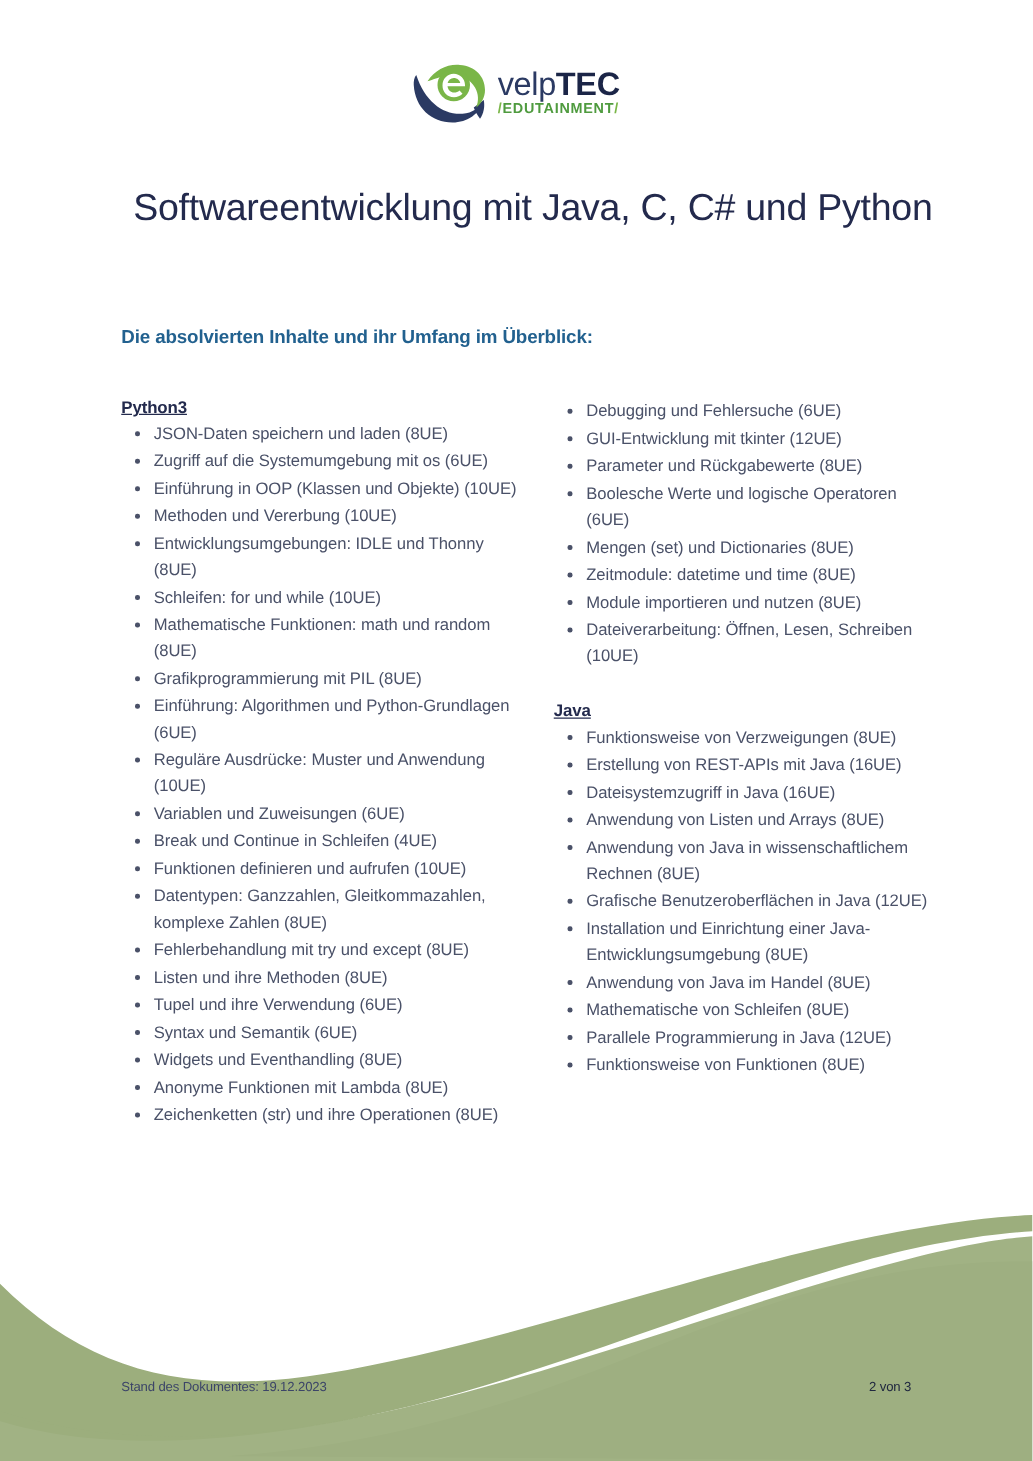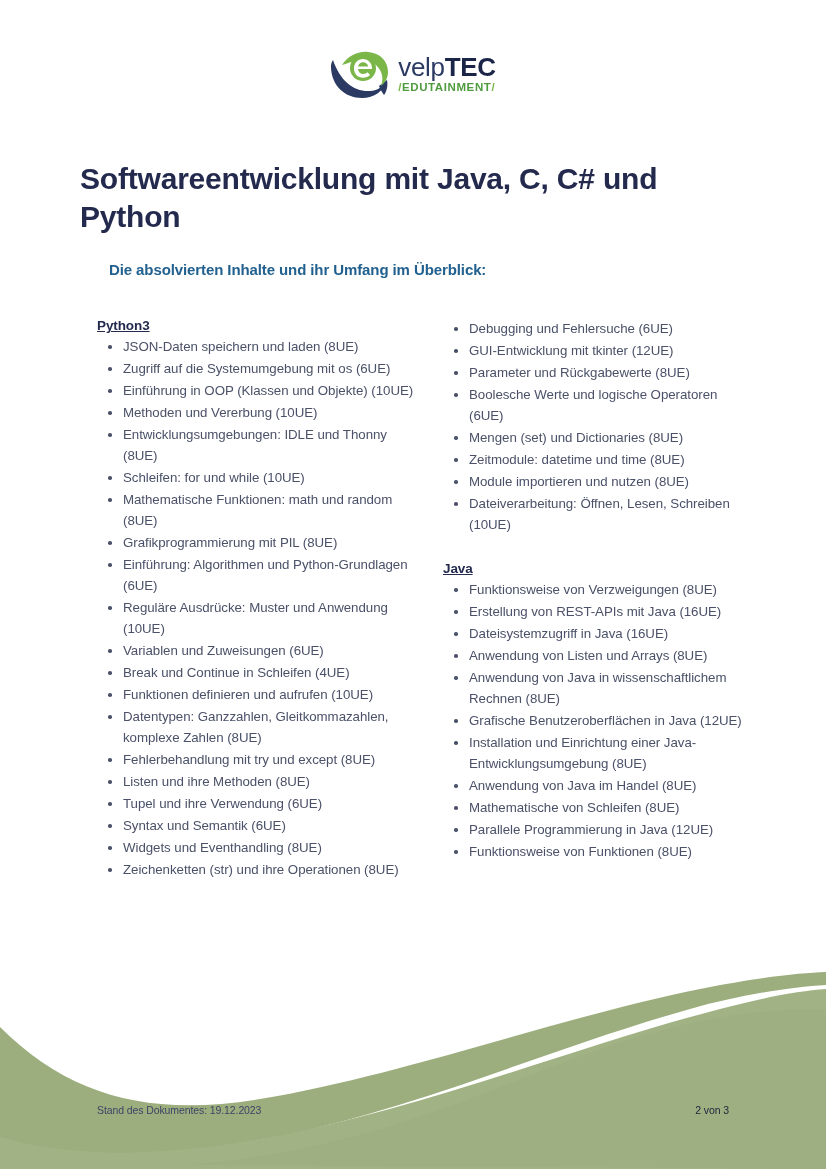--- a/index.html
+++ b/index.html
@@ -76,43 +76,42 @@
     white-space: nowrap;
   }
   .logo-slash {
     color: #7ab648;
     font-weight: 700;
   }
 
   
   .doc-title {
     position: absolute;
-    top: 140px;
+    top: 128px;
     left: 80px;
     width: 666px;
-    text-align: left;
+    text-align: right;
     font-size: 30px;
-    font-weight: 700;
+    font-weight: 400;
     line-height: 1.28;
     color: #232a4d;
     letter-spacing: -0.2px;
     z-index: 2;
   }
 
   
   .doc-subtitle {
     position: absolute;
     top: 261px;
     left: 97px;
     font-size: 15px;
     font-weight: 700;
     color: #22618f;
     letter-spacing: -0.1px;
     z-index: 2;
-    margin-left: 12px;
   }
 
   
   .columns {
     position: absolute;
     top: 318px;
     left: 97px;
     width: 648px;
     display: flex;
     z-index: 2;
@@ -233,20 +232,21 @@
         <li>Reguläre Ausdrücke: Muster und Anwendung (10UE)</li>
         <li>Variablen und Zuweisungen (6UE)</li>
         <li>Break und Continue in Schleifen (4UE)</li>
         <li>Funktionen definieren und aufrufen (10UE)</li>
         <li>Datentypen: Ganzzahlen, Gleitkommazahlen, komplexe Zahlen (8UE)</li>
         <li>Fehlerbehandlung mit try und except (8UE)</li>
         <li>Listen und ihre Methoden (8UE)</li>
         <li>Tupel und ihre Verwendung (6UE)</li>
         <li>Syntax und Semantik (6UE)</li>
         <li>Widgets und Eventhandling (8UE)</li>
+        <li>Anonyme Funktionen mit Lambda (8UE)</li>
         <li>Zeichenketten (str) und ihre Operationen (8UE)</li>
       </ul>
   </div>
 
   <div class="col col-right">
     <ul class="topic-list">
         <li>Debugging und Fehlersuche (6UE)</li>
         <li>GUI-Entwicklung mit tkinter (12UE)</li>
         <li>Parameter und Rückgabewerte (8UE)</li>
         <li>Boolesche Werte und logische Operatoren (6UE)</li>

